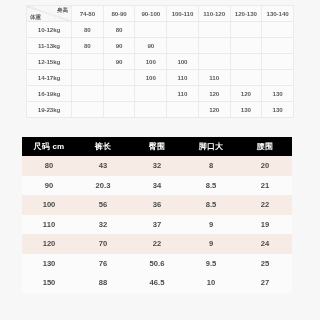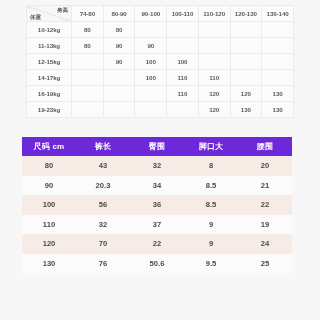--- a/index.html
+++ b/index.html
@@ -97,21 +97,21 @@
     left: 22px;
     top: 137px;
     width: 270px;
   }
   table.meas {
     width: 270px;
     border-collapse: collapse;
     table-layout: fixed;
   }
   table.meas th {
-    background: #6d28d9;
+    background: #000000;
     color: #ffffff;
     font-size: 8px;
     font-weight: bold;
     height: 19px;
     padding: 0;
     text-align: center;
     vertical-align: middle;
     letter-spacing: 0.2px;
   }
   table.meas td {
@@ -258,15 +258,22 @@
         <td>9</td>
         <td>24</td>
       </tr>
       <tr class="even">
         <td>130</td>
         <td>76</td>
         <td>50.6</td>
         <td>9.5</td>
         <td>25</td>
       </tr>
+      <tr class="even">
+        <td>150</td>
+        <td>88</td>
+        <td>46.5</td>
+        <td>10</td>
+        <td>27</td>
+      </tr>
     </tbody>
   </table>
 </div>
 
 </body></html>

